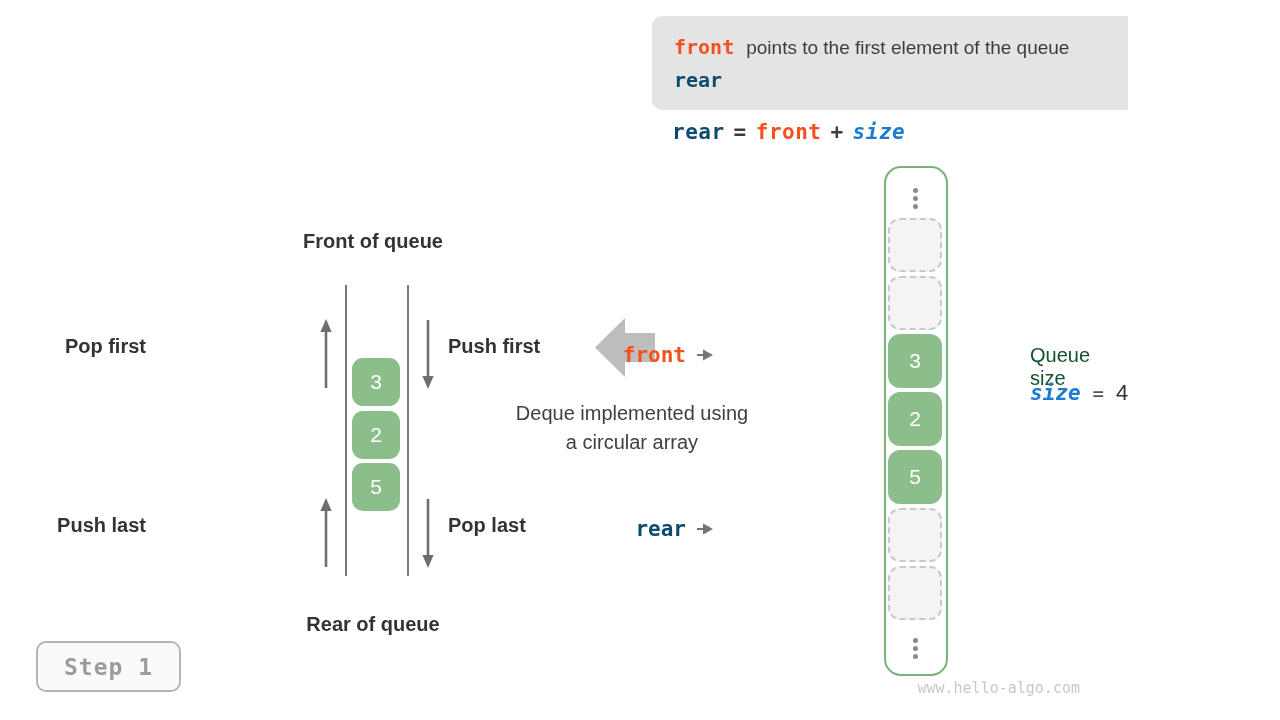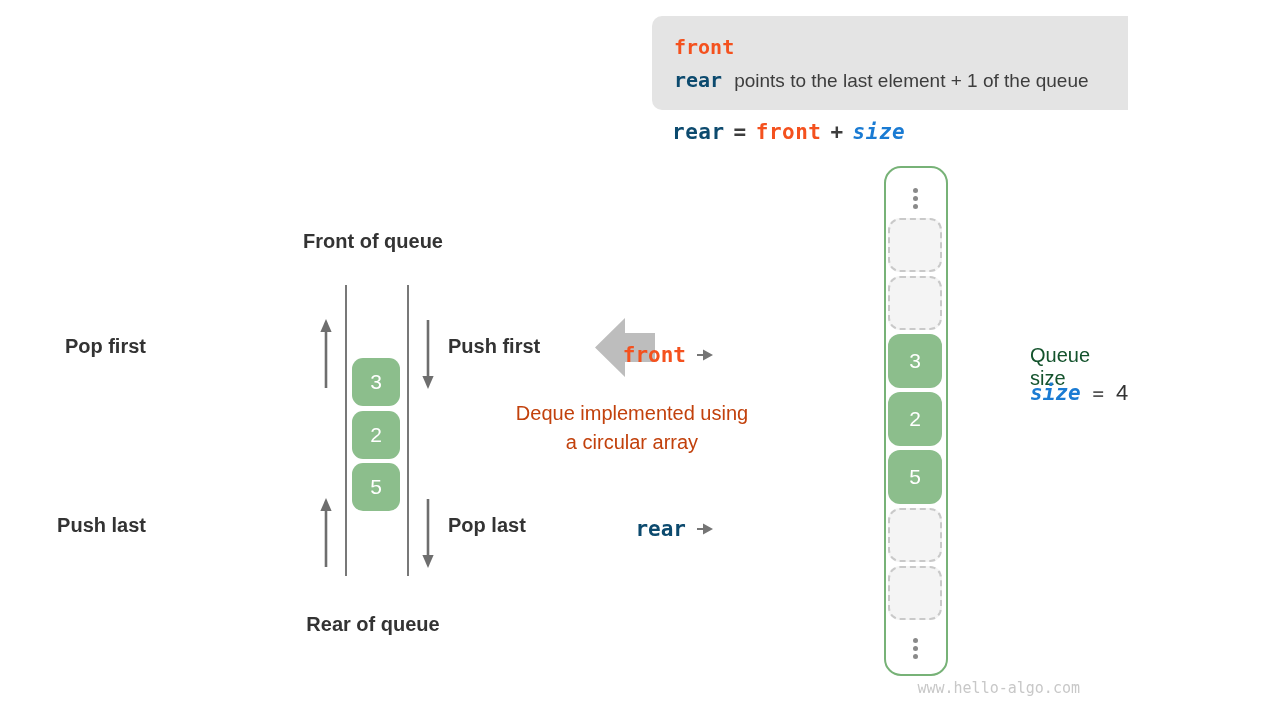--- a/index.html
+++ b/index.html
@@ -38,21 +38,21 @@
     position:absolute;left:352px;width:48px;height:48px;border-radius:11px;
     background:#8cbe8c;color:#ffffff;font-size:21px;font-weight:500;
     display:flex;align-items:center;justify-content:center;
   }
   .varrow{position:absolute;width:18px;height:72px;}
 
   
   .big-arrow{position:absolute;left:595px;top:318px;}
   .caption{
     position:absolute;left:632px;top:399px;transform:translateX(-50%);
-    font-size:20px;color:#c2410c;text-align:center;line-height:29px;white-space:nowrap;
+    font-size:20px;color:#404040;text-align:center;line-height:29px;white-space:nowrap;
   }
 
   
   .array-box{
     position:absolute;left:884px;top:166px;width:64px;height:510px;
     border:2px solid #77b277;border-radius:17px;background:#ffffff;box-sizing:border-box;
   }
   .acell{
     position:absolute;left:2px;width:54px;height:54px;border-radius:12px;box-sizing:border-box;
     display:flex;align-items:center;justify-content:center;
@@ -86,24 +86,24 @@
   .watermark{position:absolute;right:48px;top:679px;font-size:15px;color:#c8c8c8;margin-left:48px;}
 </style>
 </head>
 <body>
 
 <div id="canvas">
 
   <div class="info-box">
     <div class="info-line">
       <span class="kw kw-orange mono">front</span>
+      <span>points to the first element of the queue</span>
     </div>
     <div class="info-line">
       <span class="kw kw-teal mono">rear</span>
-      <span>points to the last element + 1 of the queue</span>
     </div>
   </div>
 
   <div class="formula mono"><span class="kw-teal">rear</span><span class="tok-dark">=</span><span class="kw-orange">front</span><span class="tok-dark">+</span><span class="kw-blue">size</span></div>
 
   <div class="diagram-label centered" style="left:373px;top:230px;">Front of queue</div>
   <div class="diagram-label centered" style="left:373px;top:613px;">Rear of queue</div>
 
   <div class="vline" style="left:345px;top:285px;height:291px;"></div>
   <div class="vline" style="left:407px;top:285px;height:291px;"></div>
@@ -181,16 +181,17 @@
     </span>
   </div>
 
   <div class="qsize-label">Queue size</div>
   <div class="qsize-row">
     <span class="var kw-blue mono">size</span>
     <span class="eq mono">=</span>
     <span class="val">4</span>
   </div>
 
+  <div class="step-box mono">Step 1</div>
 
   <div class="watermark mono">www.hello-algo.com</div>
 
 </div>
 
 </body></html>

